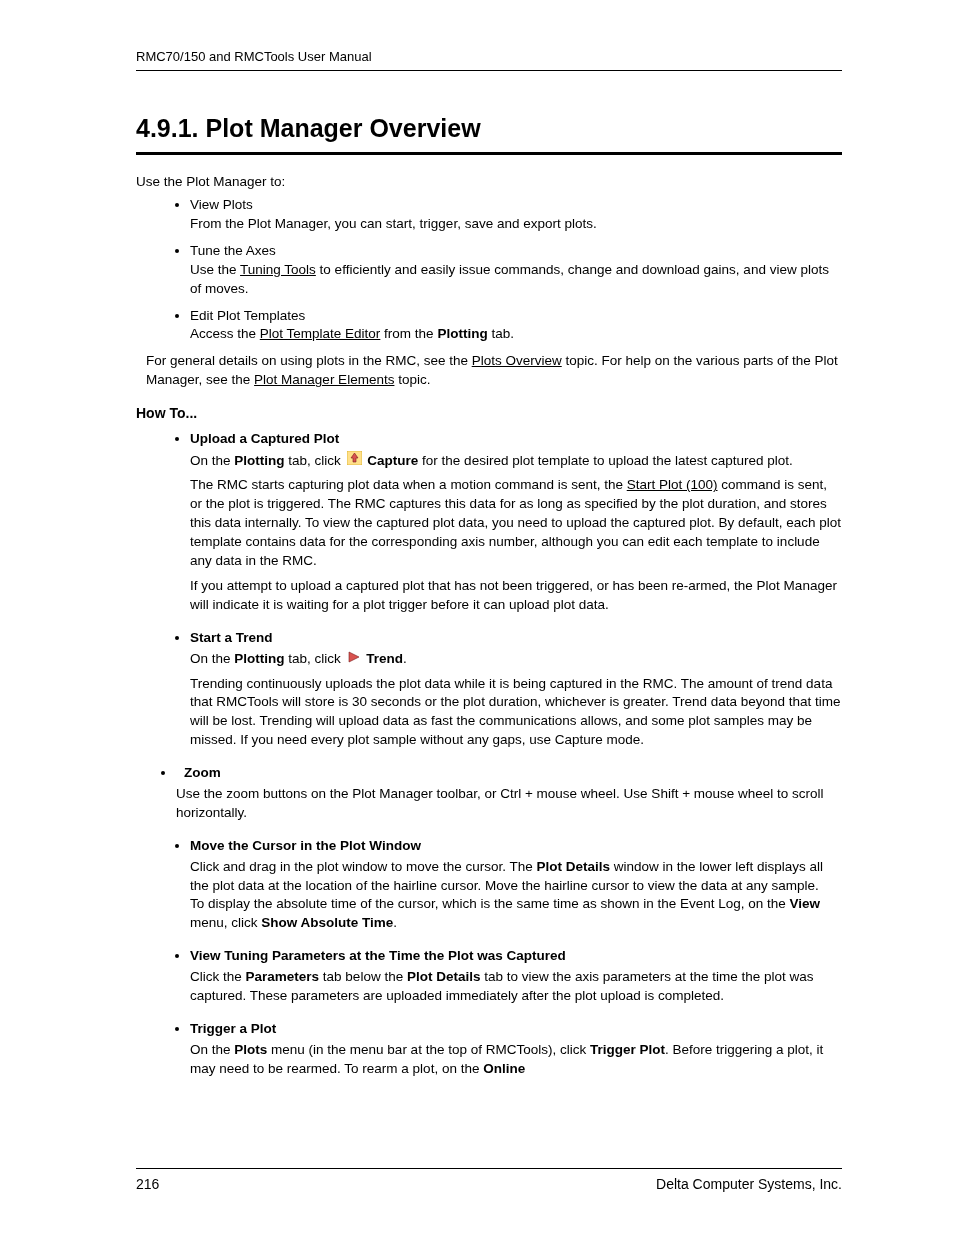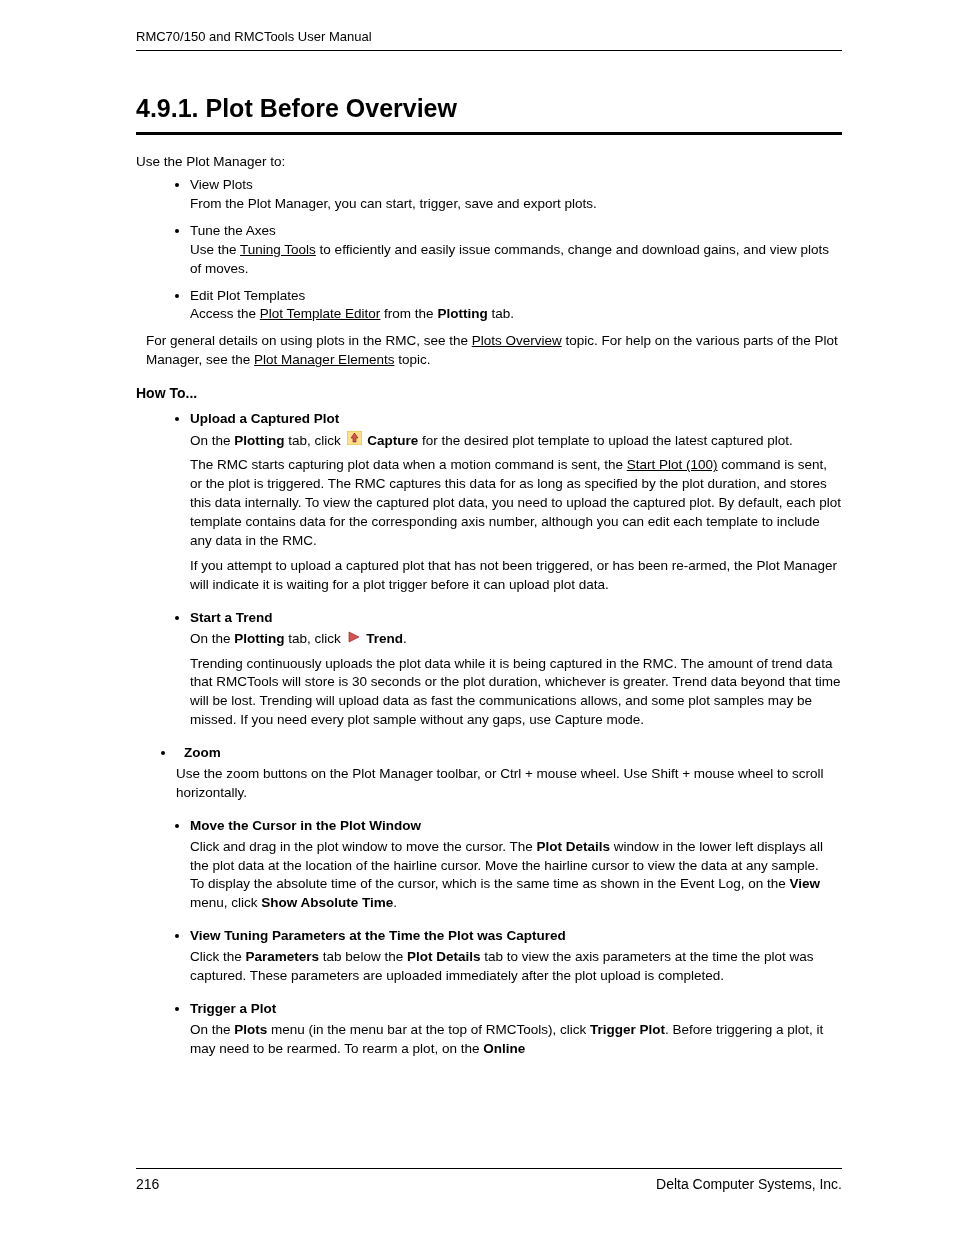--- a/index.html
+++ b/index.html
@@ -7,21 +7,21 @@
     padding: 0;
     background: #fff;
     font-family: Verdana, Geneva, sans-serif;
     font-size: 13.5px;
     color: #000;
     line-height: 1.4;
   }
   .page {
     width: 954px;
     min-height: 1235px;
-    padding: 28px 112px 40px 136px;
+    padding: 48px 112px 40px 136px;
     box-sizing: border-box;
     position: relative;
   }
   .header-line {
     font-size: 13px;
     color: #000;
     margin-bottom: 4px;
   }
   .hr-top {
     border: none;
@@ -112,21 +112,21 @@
   b { font-weight: bold; }
 </style>
 </head>
 <body>
 
 <div class="page">
 
   <div class="header-line">RMC70/150 and RMCTools User Manual</div>
   <hr class="hr-top">
 
-  <h1 class="section-title">4.9.1. Plot Before Overview</h1>
+  <h1 class="section-title">4.9.1. Plot Manager Overview</h1>
   <div class="title-underline"></div>
 
 
   <p class="intro">Use the Plot Manager to:</p>
 
   <ul class="top-list">
     <li>
       <span class="item-title">View Plots</span><br>
       <span class="item-body">From the Plot Manager, you can start, trigger, save and export plots.</span>
     </li>

